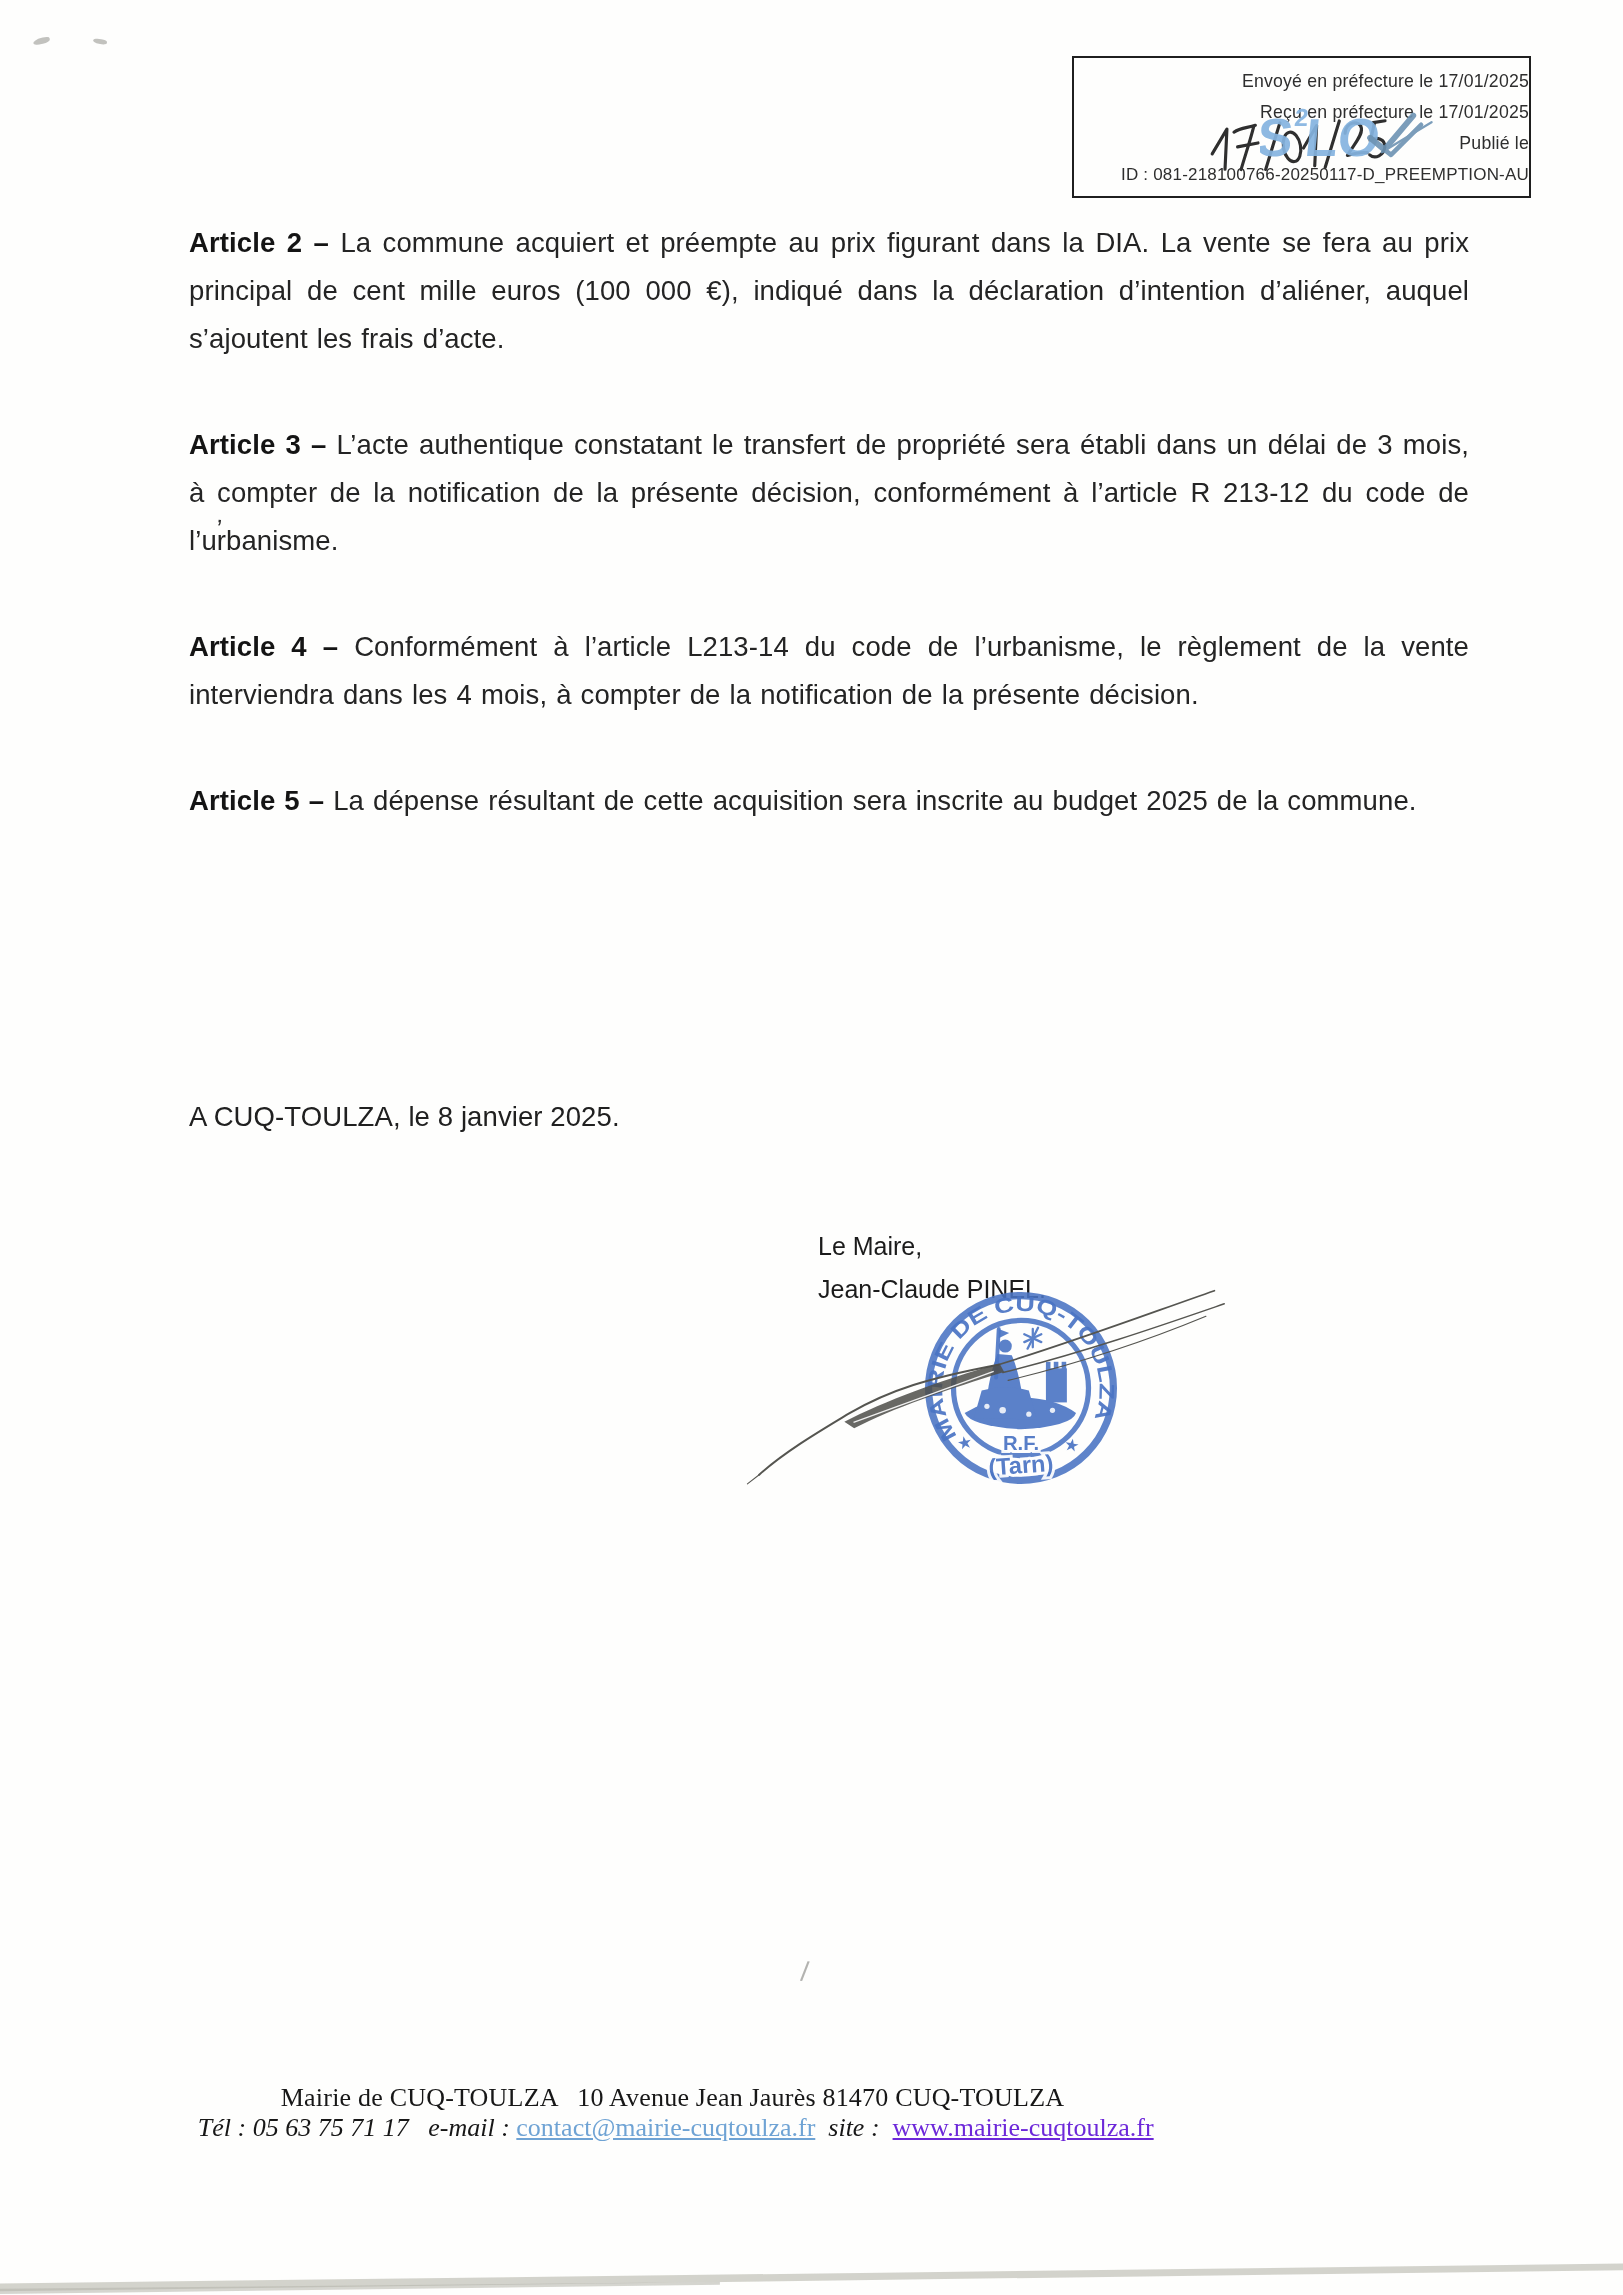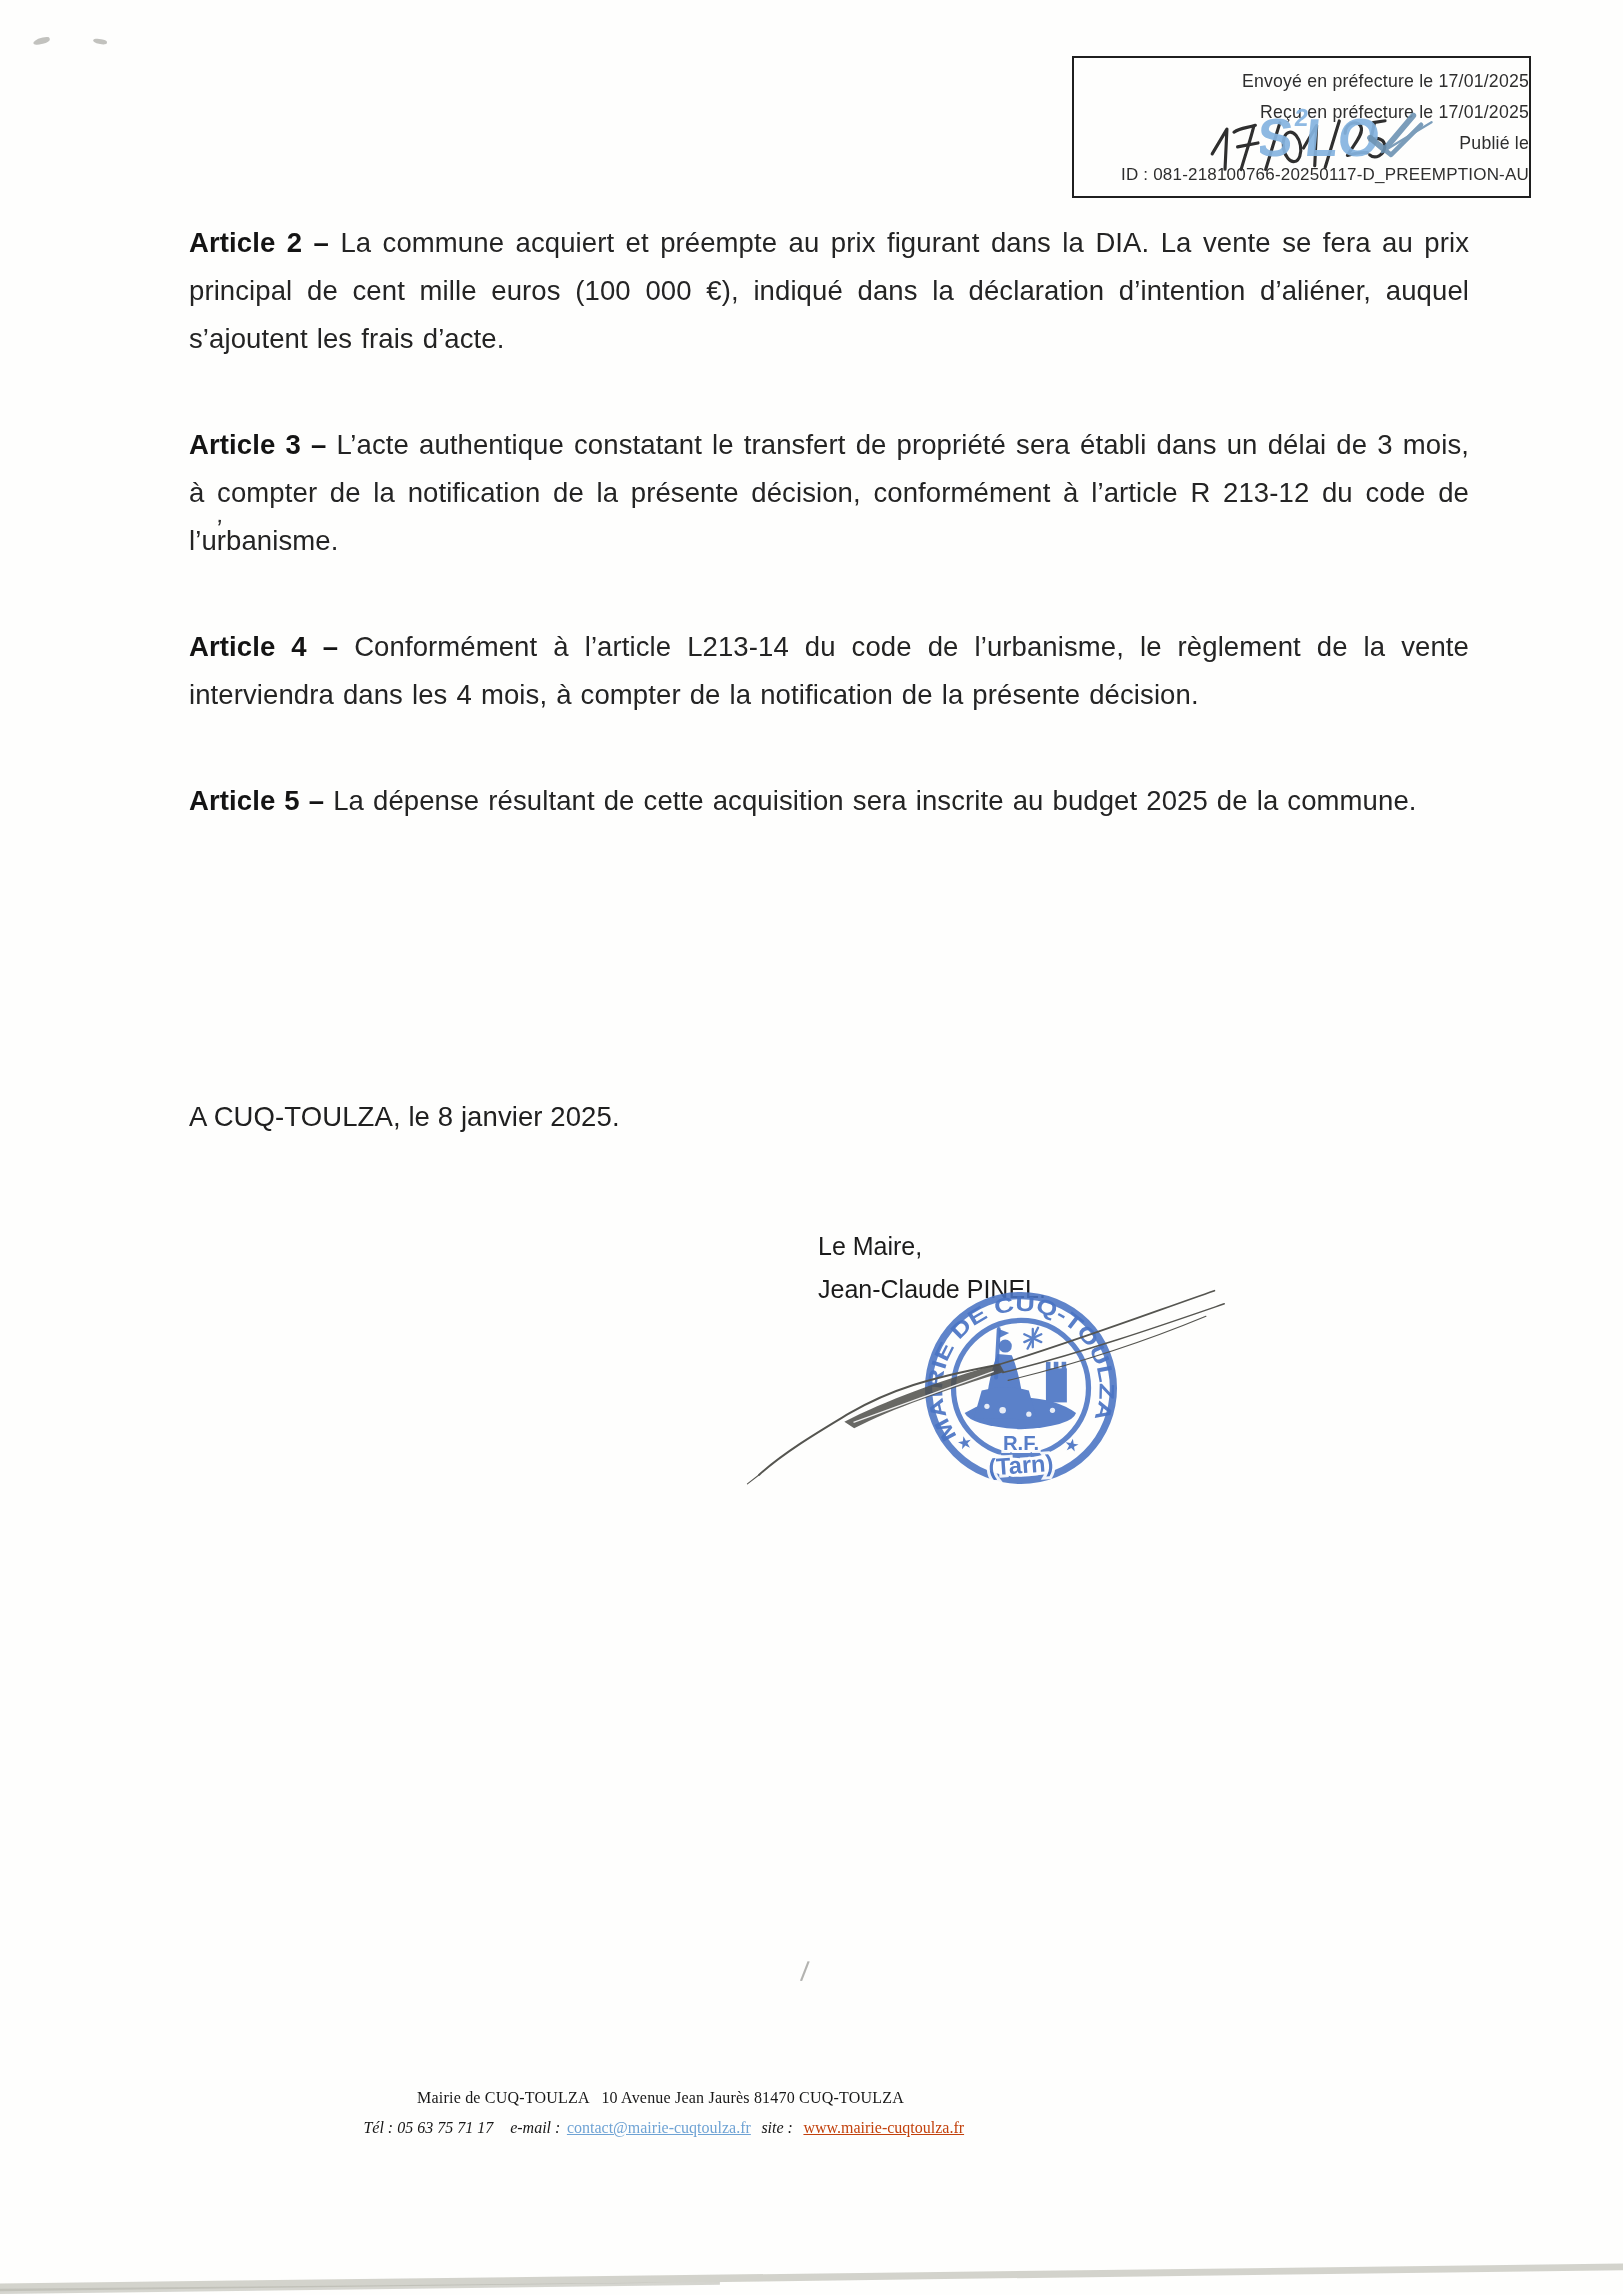--- a/index.html
+++ b/index.html
@@ -29,27 +29,27 @@
   .dateline{position:absolute;left:189px;top:1101px;font-size:27.5px;color:#202020;letter-spacing:0.1px;}
 
   .sigblock{position:absolute;left:818px;top:1225px;font-size:25px;line-height:43px;color:#1b1b1b;}
 
   
   .seal-svg{position:absolute;left:924px;top:1291px;width:194px;height:194px;}
   .pen-svg{position:absolute;left:733px;top:1273px;width:524px;height:226px;}
 
   
   .footer{
-    position:absolute;left:0;top:2083px;width:1321px;text-align:center;
-    font-family:"Liberation Serif", serif;font-size:16px;line-height:29.5px;color:#171717;
+    position:absolute;left:12px;top:2083px;width:1321px;text-align:center;
+    font-family:"Liberation Serif", serif;font-size:26px;line-height:29.5px;color:#171717;
   }
   .footer .addr{white-space:pre-wrap;letter-spacing:0.2px;}
   .footer a{text-decoration:underline;}
   .footer .email-link{color:#6fa3d4;margin-top:36px;}
-  .footer .site-link{color:#c2410c;}
+  .footer .site-link{color:#6d28d9;}
   .footer .seg{margin:0 6.5px 0 6.5px;font-style:italic;}
 
   
   .speck{position:absolute;background:#90908a;border-radius:60% 40% 50% 50%;opacity:.55;}
   .speck.a{left:33px;top:38px;width:17px;height:5.9px;transform:rotate(-14deg);}
   .speck.b{left:93px;top:39px;width:14.4px;height:5.2px;transform:rotate(12deg);}
   .apostrophe-mark{position:absolute;left:216px;top:514px;font-size:25px;color:#2c2c2c;transform:rotate(6deg);}
   .slash-mark{position:absolute;left:801px;top:1956px;font-size:27.5px;color:#b3b3b0;transform:rotate(6deg);}
   .scanedge-svg{position:absolute;left:0;top:2257px;width:1623px;height:39px;}
 </style>

